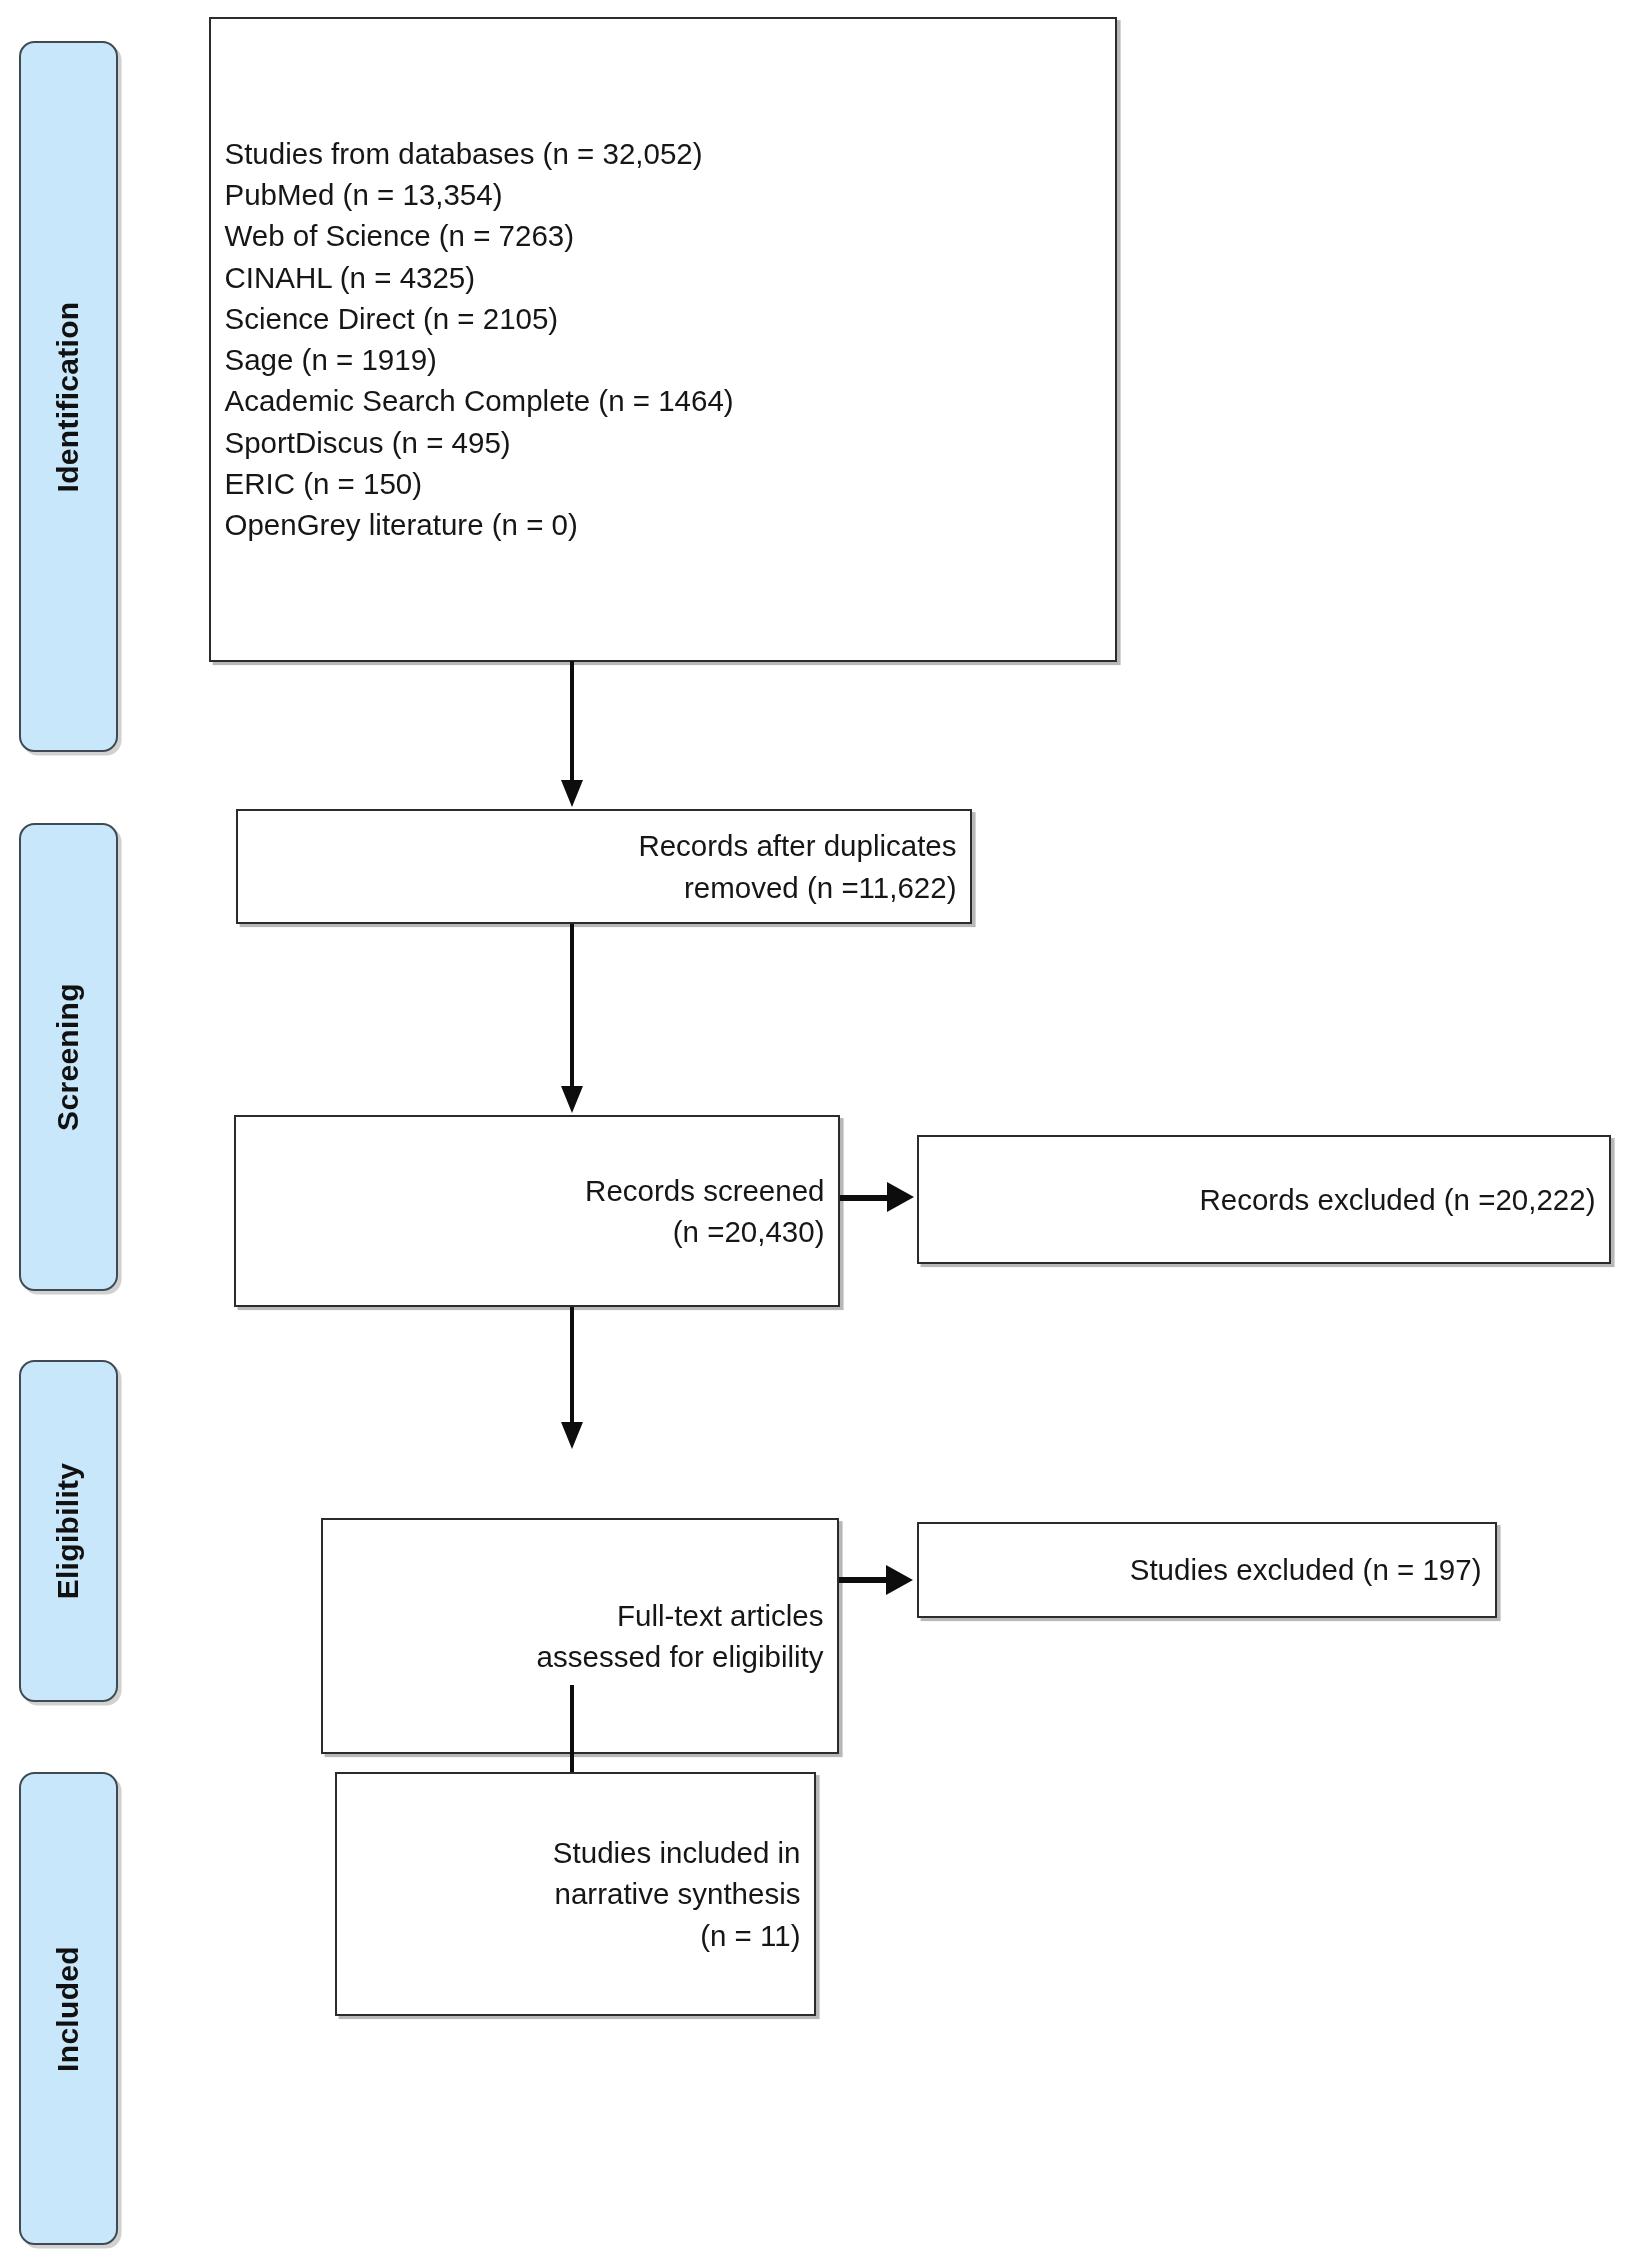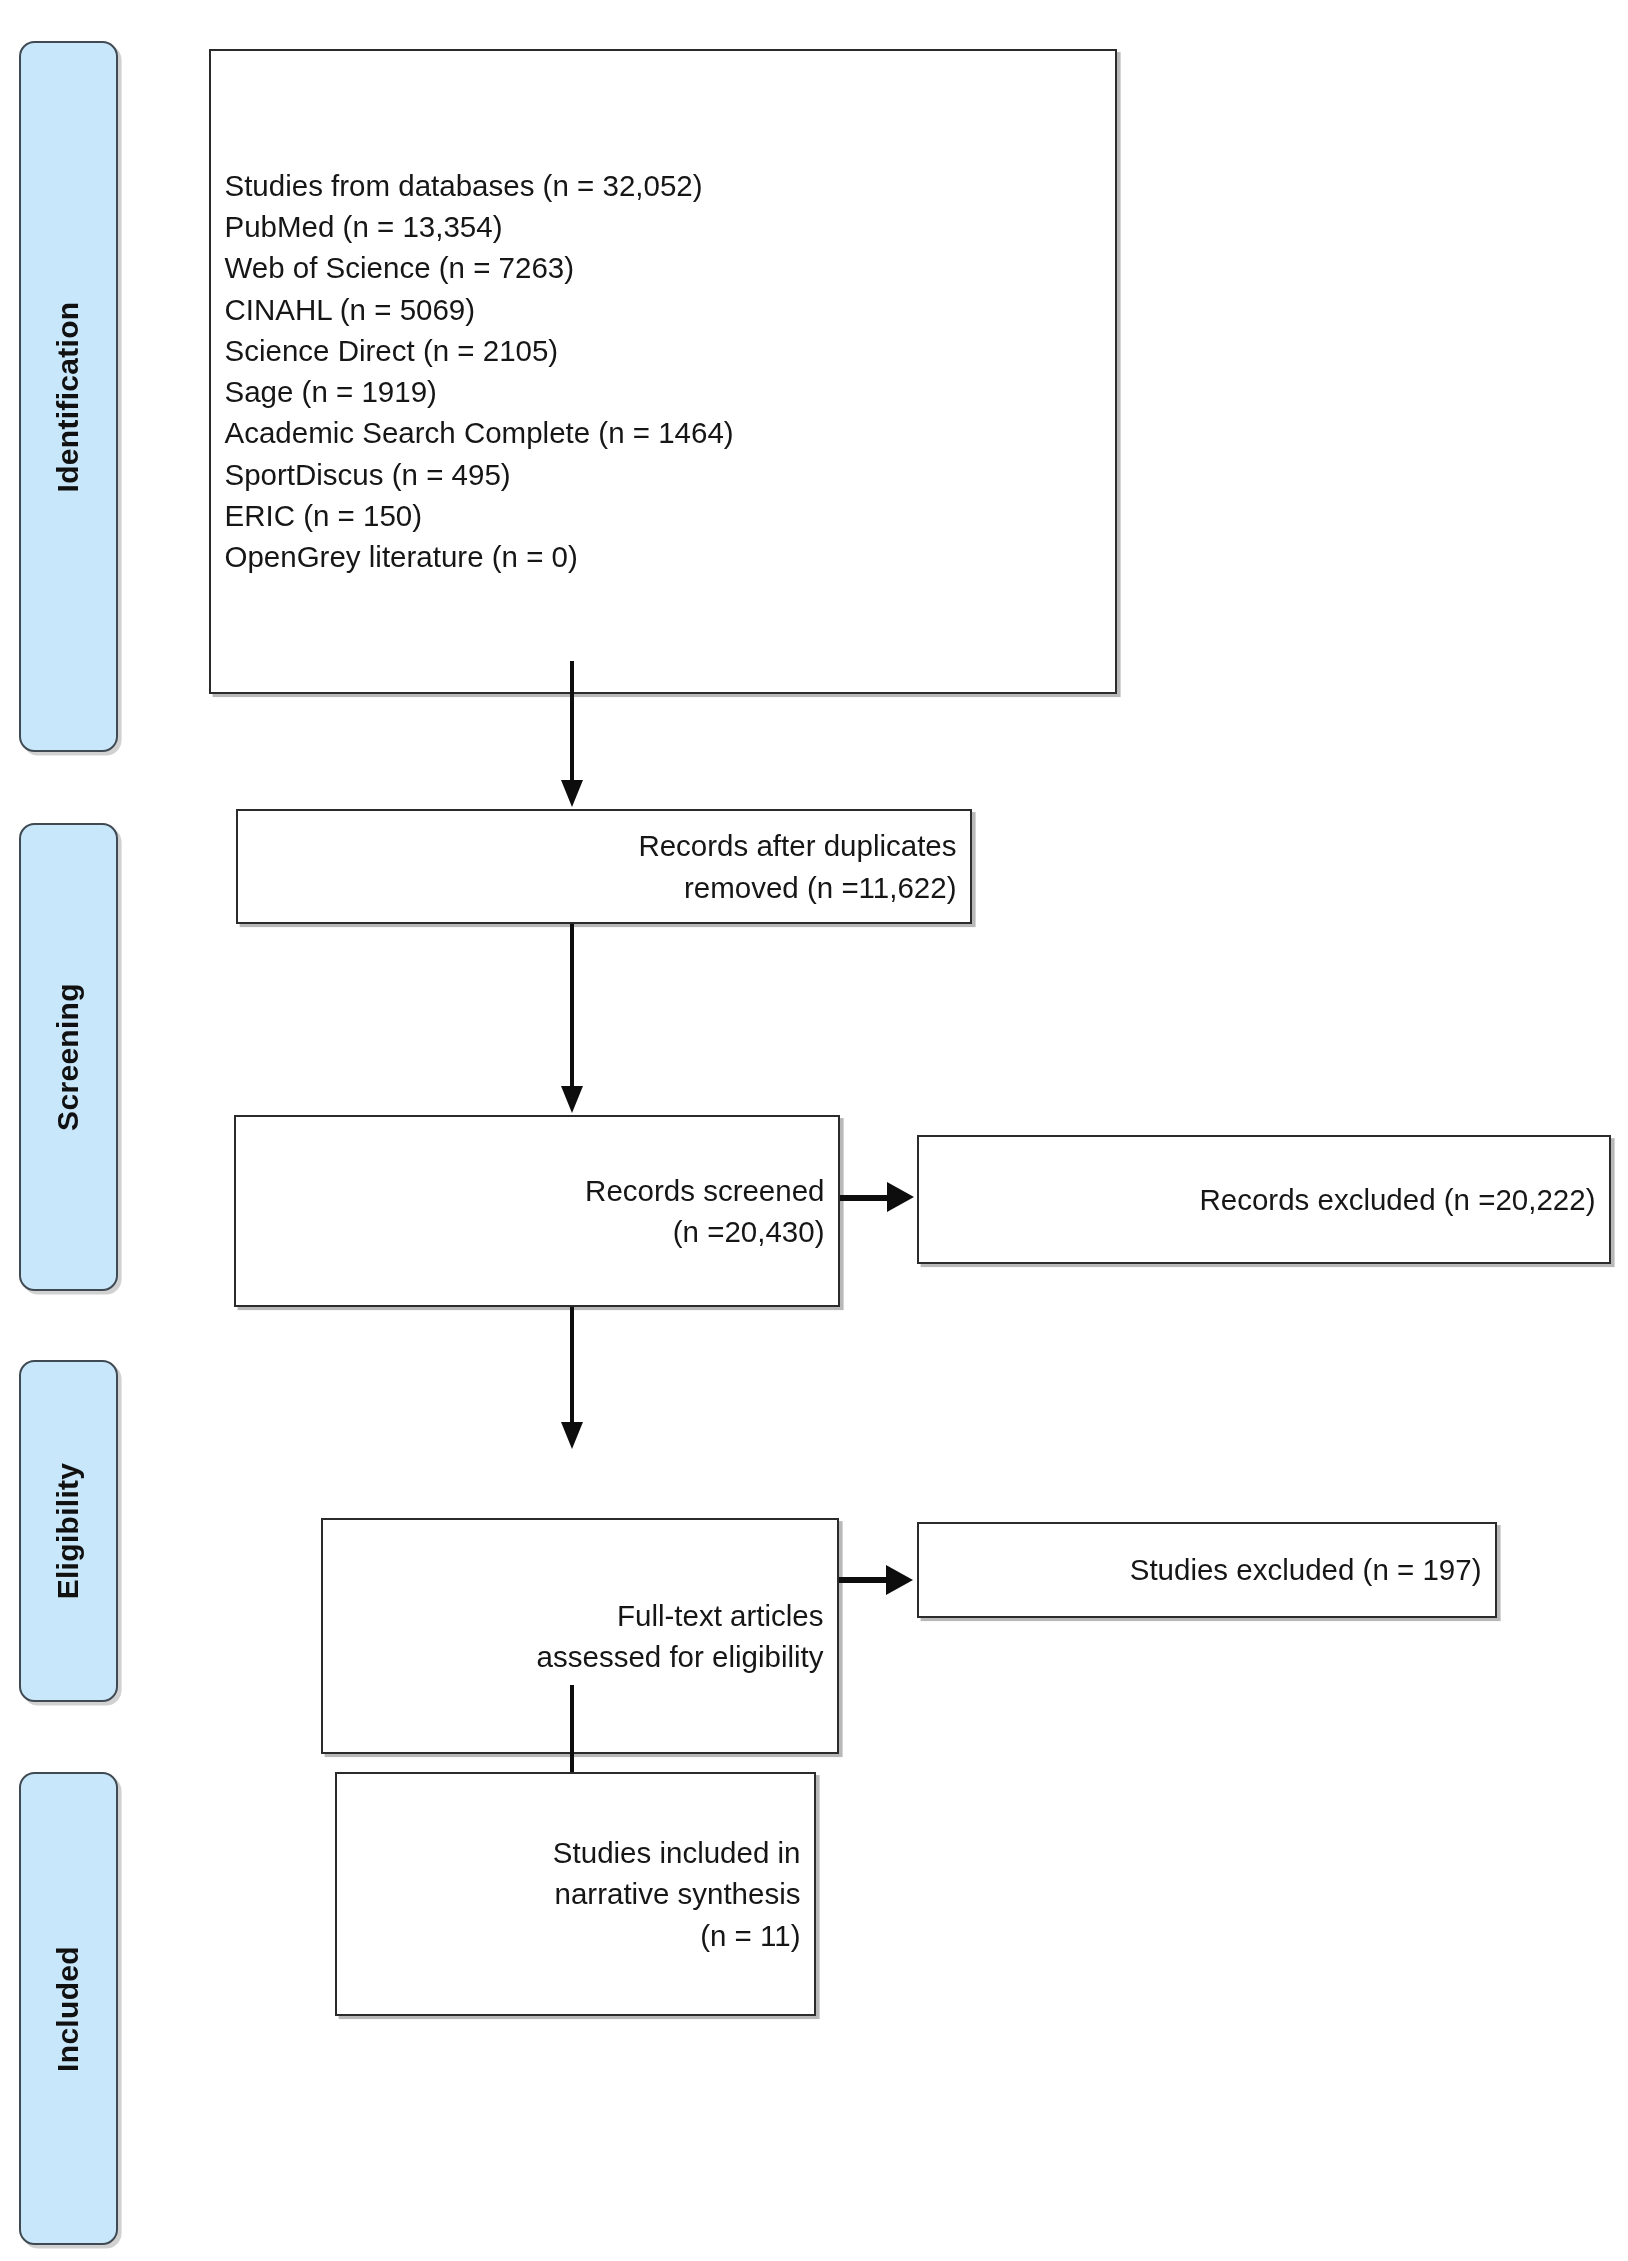--- a/index.html
+++ b/index.html
@@ -103,26 +103,26 @@
   </div>
 
   <div class="stage-band" style="top:1360px; height:342px;">
     <span class="stage-label">Eligibility</span>
   </div>
 
   <div class="stage-band" style="top:1772px; height:473px;">
     <span class="stage-label">Included</span>
   </div>
 
-  <div class="flow-box" style="left:209px; top:16.6px; width:908px; height:645px;margin-top:32px;">
+  <div class="flow-box" style="left:209px; top:16.6px; width:908px; height:645px;">
     <div class="box-text left">
       <span class="line">Studies from databases (n = 32,052)</span>
       <span class="line">PubMed (n = 13,354)</span>
       <span class="line">Web of Science (n = 7263)</span>
-      <span class="line">CINAHL (n = 5069)</span>
+      <span class="line">CINAHL (n = 4325)</span>
       <span class="line">Science Direct (n = 2105)</span>
       <span class="line">Sage (n = 1919)</span>
       <span class="line">Academic Search Complete (n = 1464)</span>
       <span class="line">SportDiscus (n = 495)</span>
       <span class="line">ERIC (n = 150)</span>
       <span class="line">OpenGrey literature (n = 0)</span>
     </div>
   </div>
 
   <div class="v-line" style="left:570px; top:661px; height:124px;"></div>

